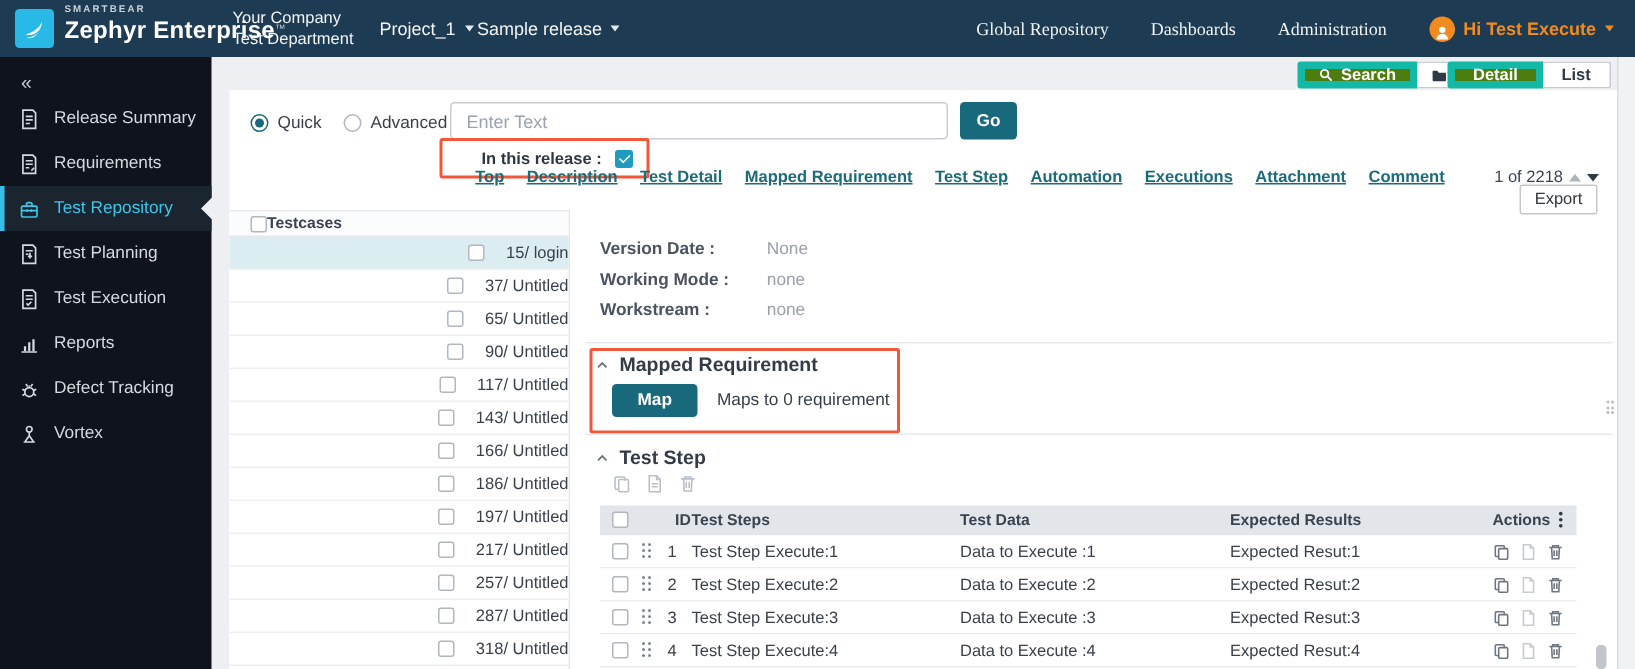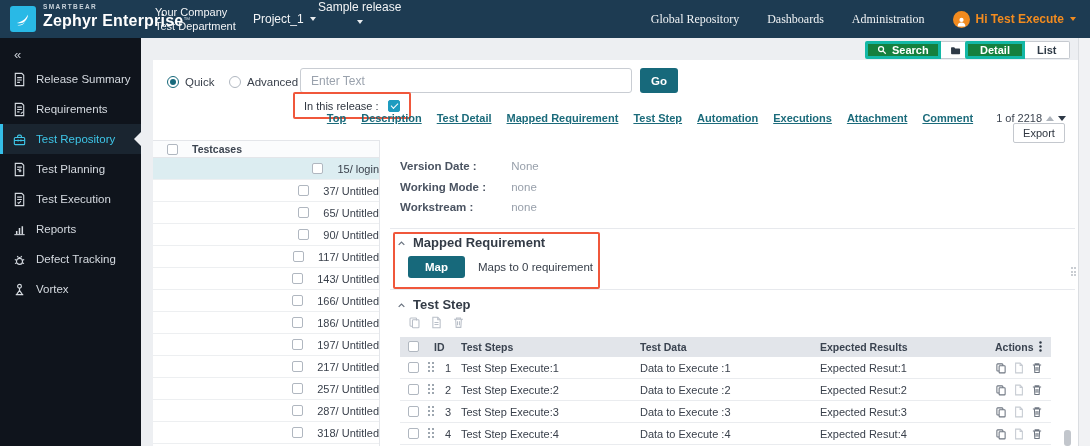--- a/index.html
+++ b/index.html
@@ -9,21 +9,21 @@
 
   
   .topbar { position:absolute; left:0; top:0; width:1090px; height:38px; background:#1D3B52; z-index:6; }
   .logo-box { position:absolute; left:10px; top:6px; width:26px; height:26px; background:#29B9E6; border-radius:3px; display:flex; align-items:center; justify-content:center; cursor:pointer; }
   .brand-text { position:absolute; left:43px; top:4px; line-height:1; cursor:pointer; }
   .brand-small { display:block; font-size:6.5px; font-weight:bold; letter-spacing:1.4px; color:#C8D2DA; margin-bottom:2px; }
   .brand-prod { font-size:16px; font-weight:bold; color:#fff; letter-spacing:.2px; }
   .tm { font-size:7px; color:#C8D2DA; vertical-align:4px; }
   .org { position:absolute; left:155px; top:5px; font-size:11px; line-height:14px; color:#F2F4F6; }
   .dd { position:absolute; top:0; height:38px; display:flex; align-items:center; gap:6px; font-size:12px; color:#F2F4F6; cursor:pointer; }
-  .dd-project { left:253px; } .dd-release { left:318px;flex-direction:column; }
+  .dd-project { left:253px; } .dd-release { left:318px; }
   .caret { width:0; height:0; border-left:3.5px solid transparent; border-right:3.5px solid transparent; border-top:4px solid #E8EBEE; }
   .topnav { position:absolute; right:14px; top:0; height:38px; display:flex; align-items:center; gap:28px; }
   .topnav .nav-link { color:#F0F3F5; font-size:12px; cursor:pointer;font-family:Liberation Serif, serif; }
   .user-menu { display:flex; align-items:center; gap:6px; cursor:pointer; }
   .user-avatar { width:17px; height:17px; border-radius:50%; background:#F28B1F; display:flex; align-items:flex-end; justify-content:center; overflow:hidden; }
   .user-name { color:#F28B1F; font-size:12px; font-weight:bold; }
   .user-menu .caret { border-top-color:#F28B1F; }
 
   
   .sidebar { position:absolute; left:0; top:38px; width:141px; height:408px; background:#0F141C; z-index:5; }
@@ -31,55 +31,55 @@
   .nav-items { position:absolute; top:26px; left:0; right:0; }
   .side-item { height:30px; display:flex; align-items:center; gap:9px; padding-left:9px; border-left:3px solid transparent; color:#D5DAE0; font-size:11.5px; cursor:pointer; }
   .side-item svg { width:15px; height:15px; flex:none; }
   .side-item.active { background:#1A2530; border-left-color:#35BEE8; color:#3EC6E8; }
   .notch { position:absolute; left:134px; top:131px; width:0; height:0; border-top:8px solid transparent; border-bottom:8px solid transparent; border-right:8px solid #EDEFF2; z-index:7; }
 
   
   .tb-group { position:absolute; top:41px; display:flex; z-index:4; }
   .tb-group-1 { left:865px; } .tb-group-2 { left:965px; }
   .tbtn { display:flex; align-items:center; gap:5px; height:18px; padding:0 9px; font-size:11px; cursor:pointer; }
-  .tbtn-teal { background:#15803d; color:#fff; border:3px solid #14b8a6; border-radius:2px 0 0 2px; font-weight:bold; }
+  .tbtn-teal { background:#4d7c0f; color:#fff; border:5px solid #14b8a6; border-radius:2px 0 0 2px; font-weight:bold; }
   .tbtn-white { background:#fff; color:#2E3A46; border:1px solid #C6CAD0; border-left:none; border-radius:0 2px 2px 0; font-weight:bold; }
 
   
   .panel { position:absolute; left:153px; top:60px; width:925px; height:386px; background:#fff; z-index:3; }
 
   .radio-wrap { position:absolute; display:flex; align-items:center; gap:6px; font-size:11.5px; color:#3A414C; cursor:pointer; }
   .radio-quick { left:14px; top:16px; } .radio-advanced { left:76px; top:16px; }
   .radio { width:12px; height:12px; border-radius:50%; border:1px solid #B0B7C0; background:#fff; position:relative; flex:none; }
   .radio.sel { border-color:#17697B; }
   .radio.sel::after { content:""; position:absolute; inset:2px; border-radius:50%; background:#17697B; }
 
   .search-input { position:absolute; left:147px; top:8px; width:332px; height:25px; border:1px solid #C9CDD3; border-radius:3px; padding:0 10px; font-size:12px; color:#3A414C; font-family:inherit; }
   .search-input::placeholder { color:#9AA2AD; }
   .go-btn { position:absolute; left:487px; top:8px; width:38px; height:25px; background:#17697B; color:#fff; border:none; border-radius:3px; font-size:11.5px; font-weight:bold; cursor:pointer; font-family:inherit; }
 
   .in-release { position:absolute; left:140px; top:32px; height:27px; border:2px solid #F0573B; border-radius:2px; display:flex; align-items:center; gap:9px; padding:0 9px; background:#fff; }
-  .in-release-label { font-size:11px; font-weight:normal; color:#2F3640; }
+  .in-release-label { font-size:11px; font-weight:bold; color:#2F3640;margin-left:17px; }
   .cb { width:12px; height:12px; border:1px solid #B0B7C0; border-radius:2px; background:#fff; position:relative; flex:none; cursor:pointer; }
   .cb.checked { background:#1E9CC0; border-color:#1E9CC0; }
   .cb.checked::after { content:""; position:absolute; left:2px; top:2.5px; width:6px; height:3px; border-left:1.5px solid #fff; border-bottom:1.5px solid #fff; transform:rotate(-45deg); }
   .cb.small { width:11px; height:11px; }
 
   .jumplinks { position:absolute; right:12px; top:52px; display:flex; align-items:center; gap:15px; }
   .jl { font-size:11px; font-weight:bold; color:#1B6B7B; text-decoration:underline; cursor:pointer; white-space:nowrap; }
-  .pager { display:flex; align-items:center; gap:4px; margin-left:8px; }
+  .pager { display:flex; align-items:center; gap:4px; margin-left:18px; }
   .pager-text { font-size:11px; color:#3C4450; }
   .tri-up { width:0; height:0; border-left:4px solid transparent; border-right:4px solid transparent; border-bottom:5px solid #AEB4BC; cursor:pointer; }
   .tri-down { width:0; height:0; border-left:4px solid transparent; border-right:4px solid transparent; border-top:5px solid #2E3947; cursor:pointer; }
   .export-btn { position:absolute; right:13px; top:63px; width:52px; height:20px; background:#fff; border:1px solid #C4C8CE; border-radius:2px; font-size:11px; color:#2F3640; cursor:pointer; font-family:inherit; }
 
   
   .listpane { position:absolute; left:0; top:80px; width:227px; height:306px; border-top:1px solid #E4E6EA; border-right:1px solid #E4E6EA; background:#fff; }
   .list-header { height:17px; display:flex; align-items:center; border-bottom:1px solid #E4E6EA; background:#FBFCFD; }
-  .list-header .lbl { margin-left:14px; font-size:10.5px; font-weight:bold; color:#3C4450; }
+  .list-header .lbl { font-size:10.5px; font-weight:bold; color:#3C4450; }
   .list-row { height:22px; display:flex; align-items:center; border-bottom:1px solid #EDEFF1; cursor:pointer; background:#fff;justify-content:flex-end; }
   .list-row.selected { background:#DCEDF1; }
   .list-row .cb, .list-header .cb { margin-left:14px; }
   .list-row .lbl { margin-left:14px; font-size:11px; color:#3A414C; }
   .splitter { position:absolute; right:2px; top:207px; display:grid; grid-template-columns:2px 2px; gap:1.5px; cursor:col-resize; }
   .splitter i { width:2px; height:2px; border-radius:50%; background:#B7BCC3; }
 
   
   .field { position:absolute; left:247px; font-size:11.5px; white-space:nowrap; }
   .flabel { display:inline-block; width:108px; color:#4A5361; font-weight:bold; }
@@ -388,21 +388,21 @@
           <path d="M9.5 1.5v3h3M5.5 8h5M5.5 10.5h5"></path>
         </svg>
       <svg viewBox="0 0 16 16" fill="none" stroke="currentColor" stroke-width="1.3">
           <path d="M2.5 4h11M5.5 4V2.5h5V4M4.5 4l.6 10h5.8l.6-10M6.8 6.5v5M9.2 6.5v5"></path>
         </svg>
     </div>
 
     <div class="ts-table">
       <div class="ts-head">
         <span class="cb small" style="background:#fff;"></span>
-        <span style="left:34px;">ID</span>
+        <span style="left:50px;">ID</span>
         <span style="left:61px;">Test Steps</span>
         <span style="left:240px;">Test Data</span>
         <span style="left:420px;">Expected Results</span>
         <span style="left:595px;">Actions</span>
         <svg class="kebab" width="13" height="13" viewBox="0 0 16 16" fill="currentColor">
             <circle cx="8" cy="3" r="1.5"></circle>
             <circle cx="8" cy="8" r="1.5"></circle>
             <circle cx="8" cy="13" r="1.5"></circle>
           </svg>
       </div>

